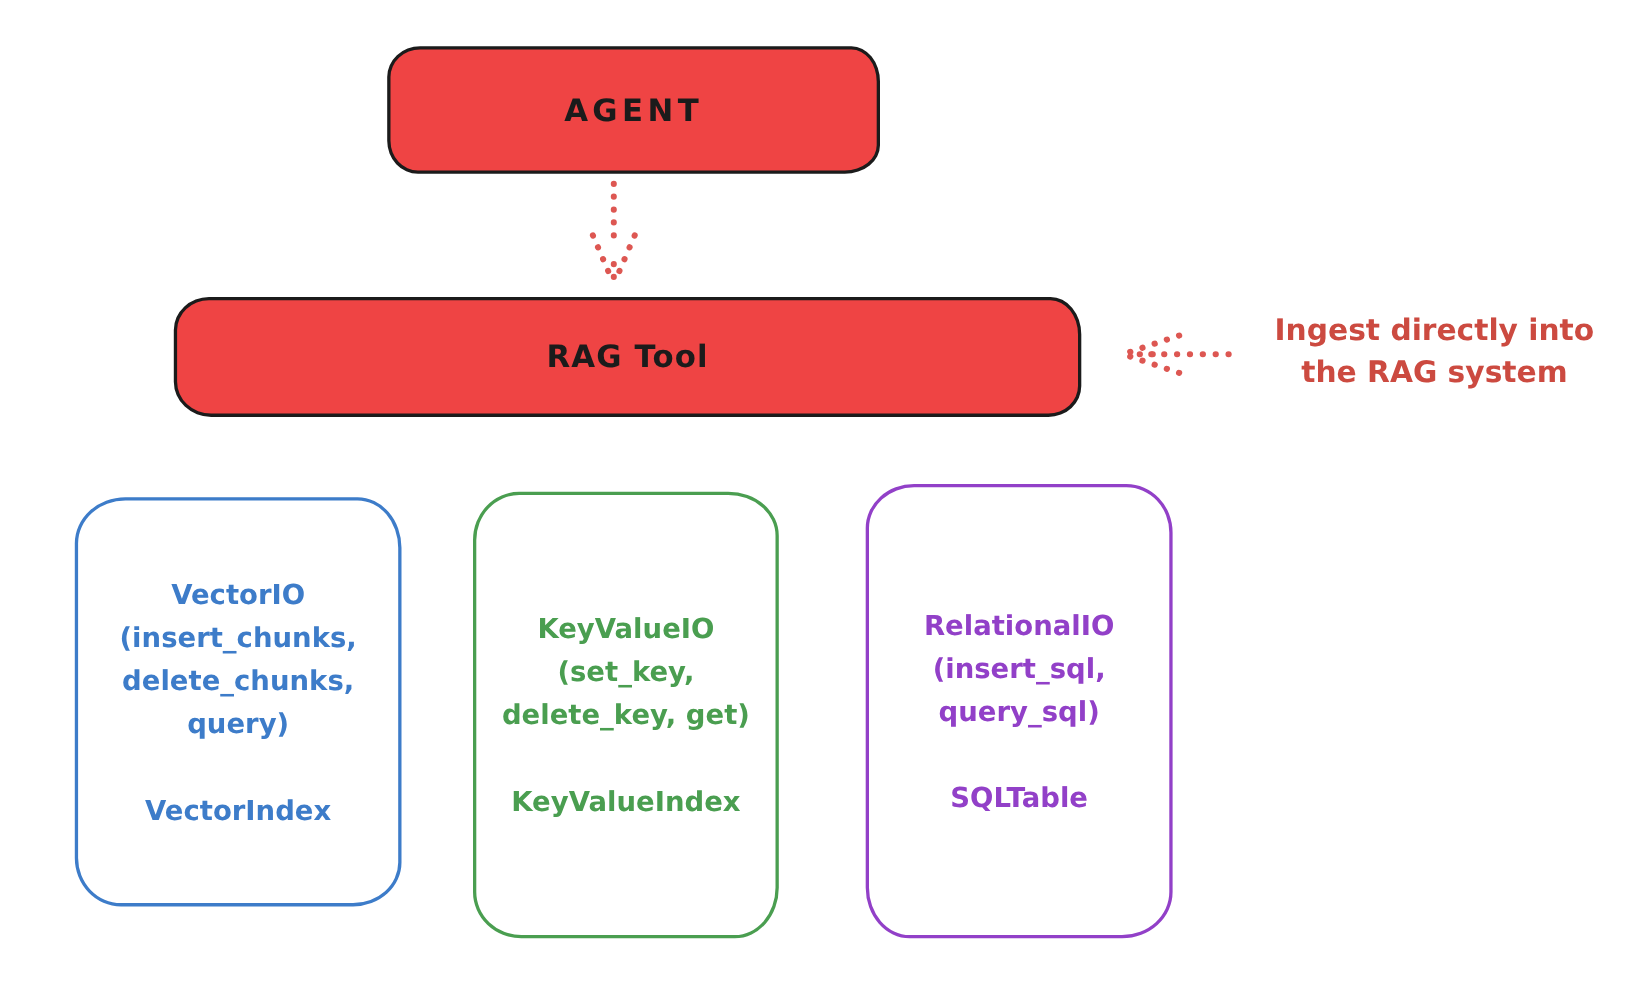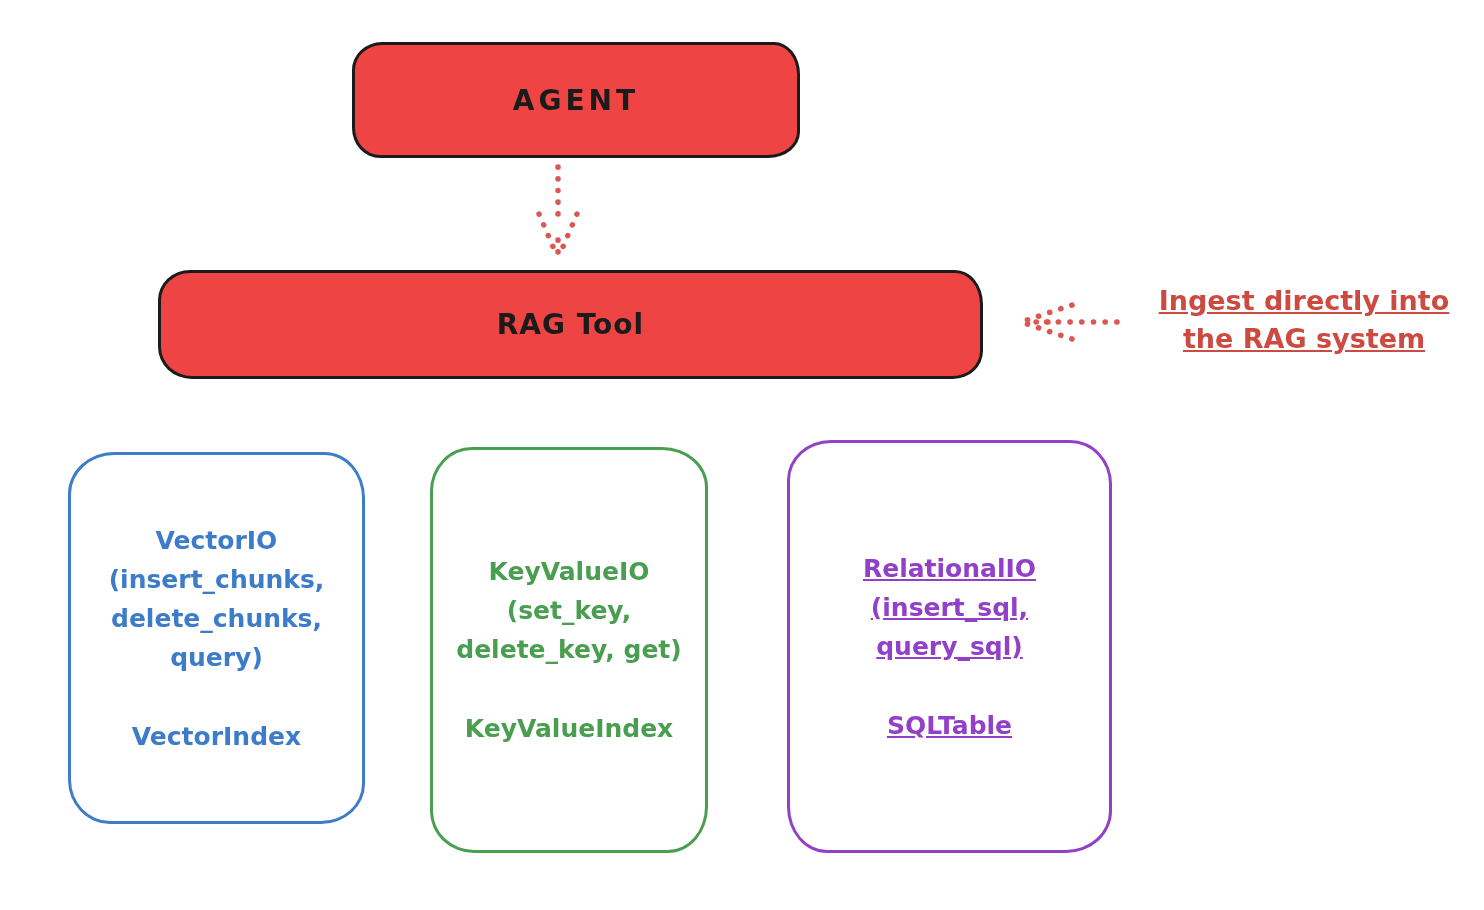--- a/index.html
+++ b/index.html
@@ -51,23 +51,22 @@
     width: 297px; height: 372px;
     border-radius: 46px 40px 44px 42px / 42px 46px 40px 44px;
   }
   .io-keyvalue {
     left: 430px; top: 447px;
     width: 278px; height: 406px;
     border-radius: 42px 46px 40px 44px / 44px 40px 46px 42px;
   }
   .io-relational {
     left: 787px; top: 440px;
-    width: 325px; height: 413px;
+    width: 279px; height: 413px;
     border-radius: 44px 42px 46px 40px / 40px 44px 42px 46px;
-    text-decoration: underline;
   }
   .io-text {
     display: flex;
     flex-direction: column;
     align-items: center;
     justify-content: center;
     width: 100%;
     height: 100%;
     font-size: 25px;
     font-weight: bold;
@@ -117,21 +116,21 @@
     <span>RAG Tool</span>
   </div>
 
   <svg class="arrow arrow-horizontal" width="112" height="48" viewBox="0 0 112 48" style="color: rgb(221, 87, 82);">
     <line x1="103" y1="24" x2="30" y2="24"></line>
     <line x1="58" y1="7" x2="10" y2="23"></line>
     <line x1="58" y1="41" x2="10" y2="25"></line>
     <line x1="34" y1="24" x2="12" y2="24"></line>
   </svg>
 
-  <div class="annotation" style="color: rgb(204, 74, 64); text-decoration: underline;">
+  <div class="annotation" style="color: rgb(204, 74, 64);">
     <div>Ingest directly into</div>
     <div>the RAG system</div>
   </div>
 
   <div class="node io-node io-vector" style="color: rgb(61, 124, 201);">
     <div class="io-text">
       <div>VectorIO</div>
       <div>(insert_chunks,</div>
       <div>delete_chunks,</div>
       <div>query)</div>

